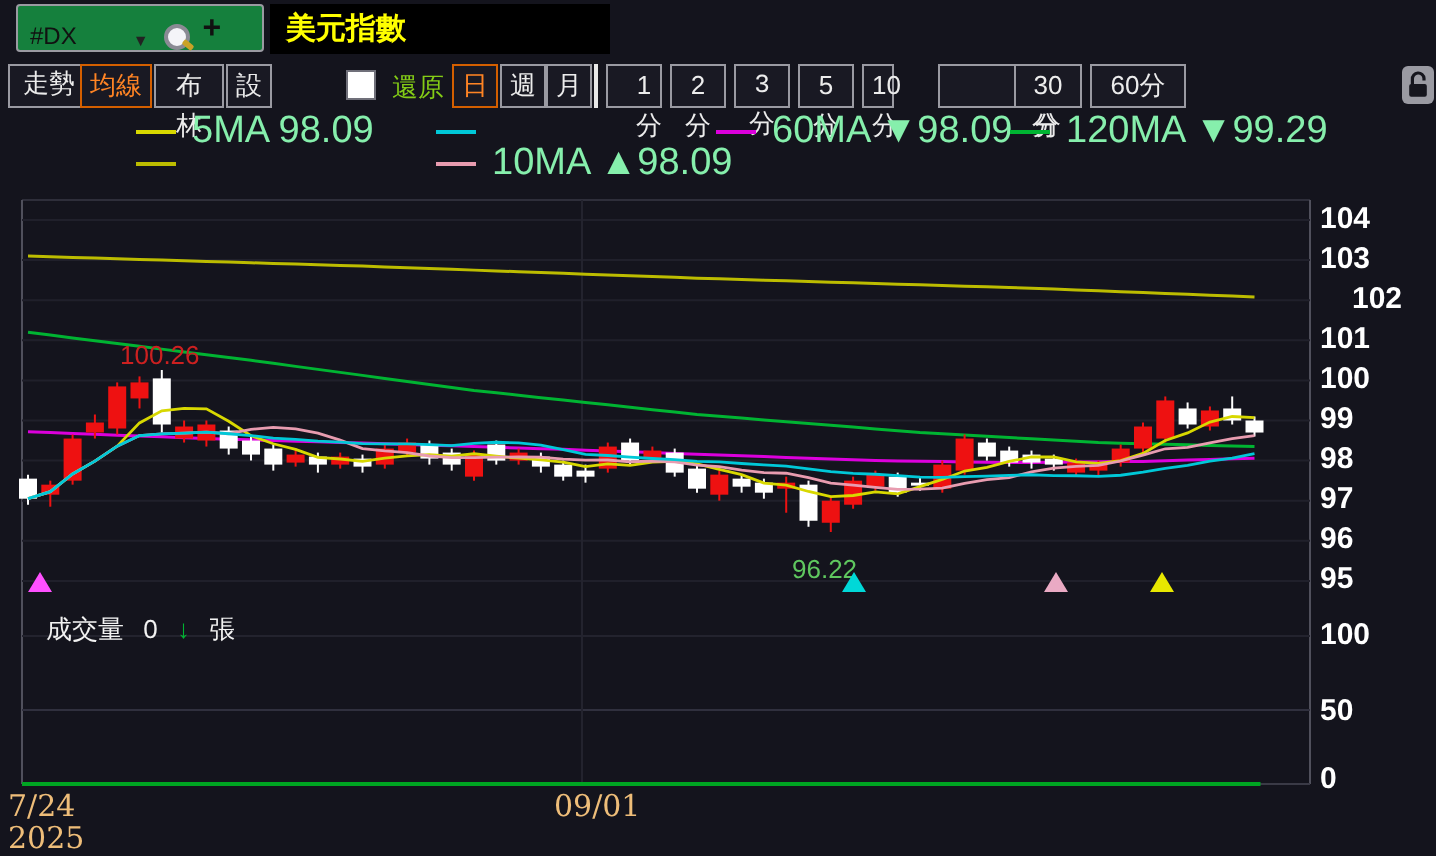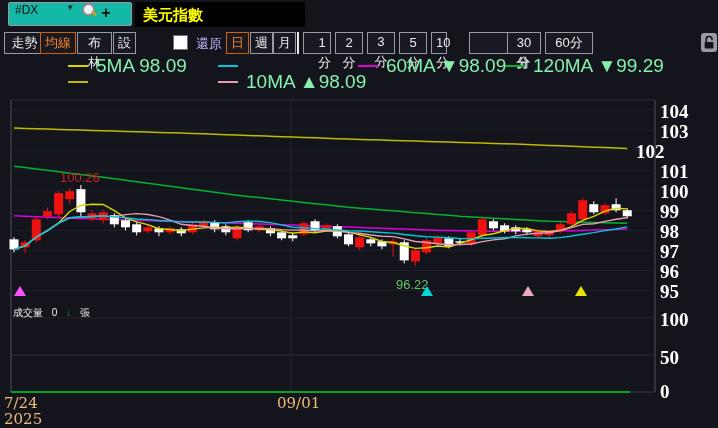--- a/index.html
+++ b/index.html
@@ -1,50 +1,50 @@
 <!DOCTYPE html>
 <html><head>
 <meta charset="utf-8">
 <style>
   html,body{margin:0;padding:0;background:#14141d;}
   #app{position:relative;width:718px;height:428px;background:#14141d;overflow:hidden;
        font-family:"Liberation Sans",sans-serif;-webkit-font-smoothing:antialiased;}
   
-  .symbol-box{position:absolute;left:8px;top:2px;width:122px;height:22px;background:#14b8a6;
-      border:1px solid #9a9aa2;border-radius:2px;display:flex;align-items:flex-start;}
+  .symbol-box{position:absolute;left:8px;top:2px;width:122px;height:22px;background:#15803d;
+      border:1px solid #9a9aa2;border-radius:2px;display:flex;align-items:flex-end;}
   .symbol-text{color:#111;font-size:12px;margin-left:6px;flex:0 0 auto;}
   .caret{color:#222;font-size:8px;margin-left:28px;}
   .mag{position:relative;width:13px;height:13px;margin-left:8px;}
   .mag-circle{position:absolute;left:0;top:0;width:9px;height:9px;border:2px solid #8a8a94;
       border-radius:50%;background:#f4f4f8;}
   .mag-handle{position:absolute;left:9px;top:9px;width:6px;height:3px;background:#c9a227;
       transform:rotate(40deg);border-radius:1px;}
   .plus-btn{color:#111;font-size:16px;font-weight:bold;margin-left:6px;line-height:20px;}
   .title-bar{position:absolute;left:135px;top:2px;width:170px;height:25px;background:#000;
       color:#ffff00;font-size:15px;font-weight:bold;line-height:25px;padding-left:8px;box-sizing:border-box;}
   
   .tb-btn{position:absolute;top:32px;height:22px;box-sizing:border-box;border:1px solid #9a9aa2;
       background:#191923;color:#ececec;font-size:13px;line-height:20px;text-align:center;
       padding:0 4px;cursor:pointer;}
   .tb-btn.sel{border-color:#d45f00;color:#ff8424;font-family:Liberation Serif, serif;}
   .chk{position:absolute;left:173px;top:35px;width:15px;height:15px;background:#fff;
       border:1px solid #70707a;box-sizing:border-box;}
-  .chk-label{position:absolute;left:196px;top:35px;color:#c4b5fd;font-size:13px;}
+  .chk-label{position:absolute;left:196px;top:35px;color:#84cc16;font-size:13px;}
   .vsep{position:absolute;left:297px;top:32px;width:2px;height:22px;background:#e8e8e8;}
   .lock-btn{position:absolute;left:701px;top:33px;width:16px;height:19px;background:#9a9aa2;
       border-radius:3px;display:flex;align-items:center;justify-content:center;}
   
   .lg-item{position:absolute;height:15px;display:flex;align-items:center;color:#86efac;font-size:19px;}
   .lg-swatch{display:inline-block;width:20px;height:2px;margin-right:8px;}
   
   #chart-svg{position:absolute;left:0;top:96px;}
   .yaxis-label{position:absolute;left:660px;width:36px;color:#ffffff;
-      font-family:Liberation Serif, serif;font-size:19px;font-weight:bold;}
+      font-family:Liberation Sans, sans-serif;font-size:15px;font-weight:bold;}
   .xaxis-label{position:absolute;color:#eebd79;font-family:"DejaVu Serif",serif;font-size:15px;}
-  .vol-caption{position:absolute;left:13px;top:306px;font-size:10px;color:#f2f2f2;}
+  .vol-caption{position:absolute;left:23px;top:306px;font-size:13px;color:#f2f2f2;}
   .vol-caption span{margin-right:6px;}
 </style>
 </head>
 <body>
 
 <div id="app">
 
   <div class="symbol-box">
     <span class="symbol-text">#DX</span>
     <span class="caret">▼</span>
@@ -59,21 +59,21 @@
   <div id="toolbar">
     <div class="chk"></div>
     <div class="chk-label">還原</div>
     <div class="vsep"></div>
     <div class="lock-btn">
       <svg width="12" height="15" viewBox="0 0 12 15">
         <path d="M3.2 7 V4.6 A2.9 2.9 0 0 1 9 4.2 L9 5.2" fill="none" stroke="#15151d" stroke-width="1.6"></path>
         <rect x="1.6" y="7" width="8.8" height="6.4" rx="1" fill="#15151d"></rect>
       </svg>
     </div>
-  <div class="tb-btn" style="left: 4px; width: 41px;">走勢</div>
+  <div class="tb-btn" style="left: 4px; width: 41px; font-family: Liberation Mono, monospace;">走勢</div>
       <div class="tb-btn sel" style="left: 40px; width: 36px;">均線</div>
       <div class="tb-btn" style="left: 77px; width: 35px;">布林</div>
       <div class="tb-btn" style="left: 113px; width: 23px;">設</div>
       <div class="tb-btn sel" style="left: 226px; width: 23px;">日</div>
       <div class="tb-btn" style="left: 250px; width: 23px;">週</div>
       <div class="tb-btn" style="left: 273px; width: 23px;">月</div>
       <div class="tb-btn" style="left: 303px; width: 28px; padding-left: 14px;">1分</div>
       <div class="tb-btn" style="left: 335px; width: 28px;">2分</div>
       <div class="tb-btn" style="left: 367px; width: 28px; font-family: Liberation Mono, monospace;">3分</div>
       <div class="tb-btn" style="left: 399px; width: 28px;">5分</div>
@@ -249,21 +249,21 @@
       <text x="396" y="193" fill="#5fc75f" font-size="13px" font-family="&quot;Liberation Sans&quot;,sans-serif">96.22</text>
       <polygon points="20,190 14,200 26,200" fill="#ff50ff"></polygon>
       <polygon points="427,190 421,200 433,200" fill="#00d8d8"></polygon>
       <polygon points="528,190 522,200 534,200" fill="#eaaac4"></polygon>
       <polygon points="581,190 575,200 587,200" fill="#e8e800"></polygon>
     </svg>
 
   <div id="labels">
       <div class="yaxis-label" style="left: 660px; top: 101px;">104</div>
       <div class="yaxis-label" style="left: 660px; top: 121.05px;">103</div>
-      <div class="yaxis-label" style="left: 636px; top: 141.1px;">102</div>
+      <div class="yaxis-label" style="left: 676px; top: 141.1px;">102</div>
       <div class="yaxis-label" style="left: 660px; top: 161.15px;">101</div>
       <div class="yaxis-label" style="left: 660px; top: 181.2px;">100</div>
       <div class="yaxis-label" style="left: 660px; top: 201.25px;">99</div>
       <div class="yaxis-label" style="left: 660px; top: 221.3px;">98</div>
       <div class="yaxis-label" style="left: 660px; top: 241.35px;">97</div>
       <div class="yaxis-label" style="left: 660px; top: 261.4px;">96</div>
       <div class="yaxis-label" style="left: 660px; top: 281.45px;">95</div>
       <div class="yaxis-label" style="left: 660px; top: 309px;">100</div>
       <div class="yaxis-label" style="left: 660px; top: 347px;">50</div>
       <div class="yaxis-label" style="left: 660px; top: 381px;">0</div>

